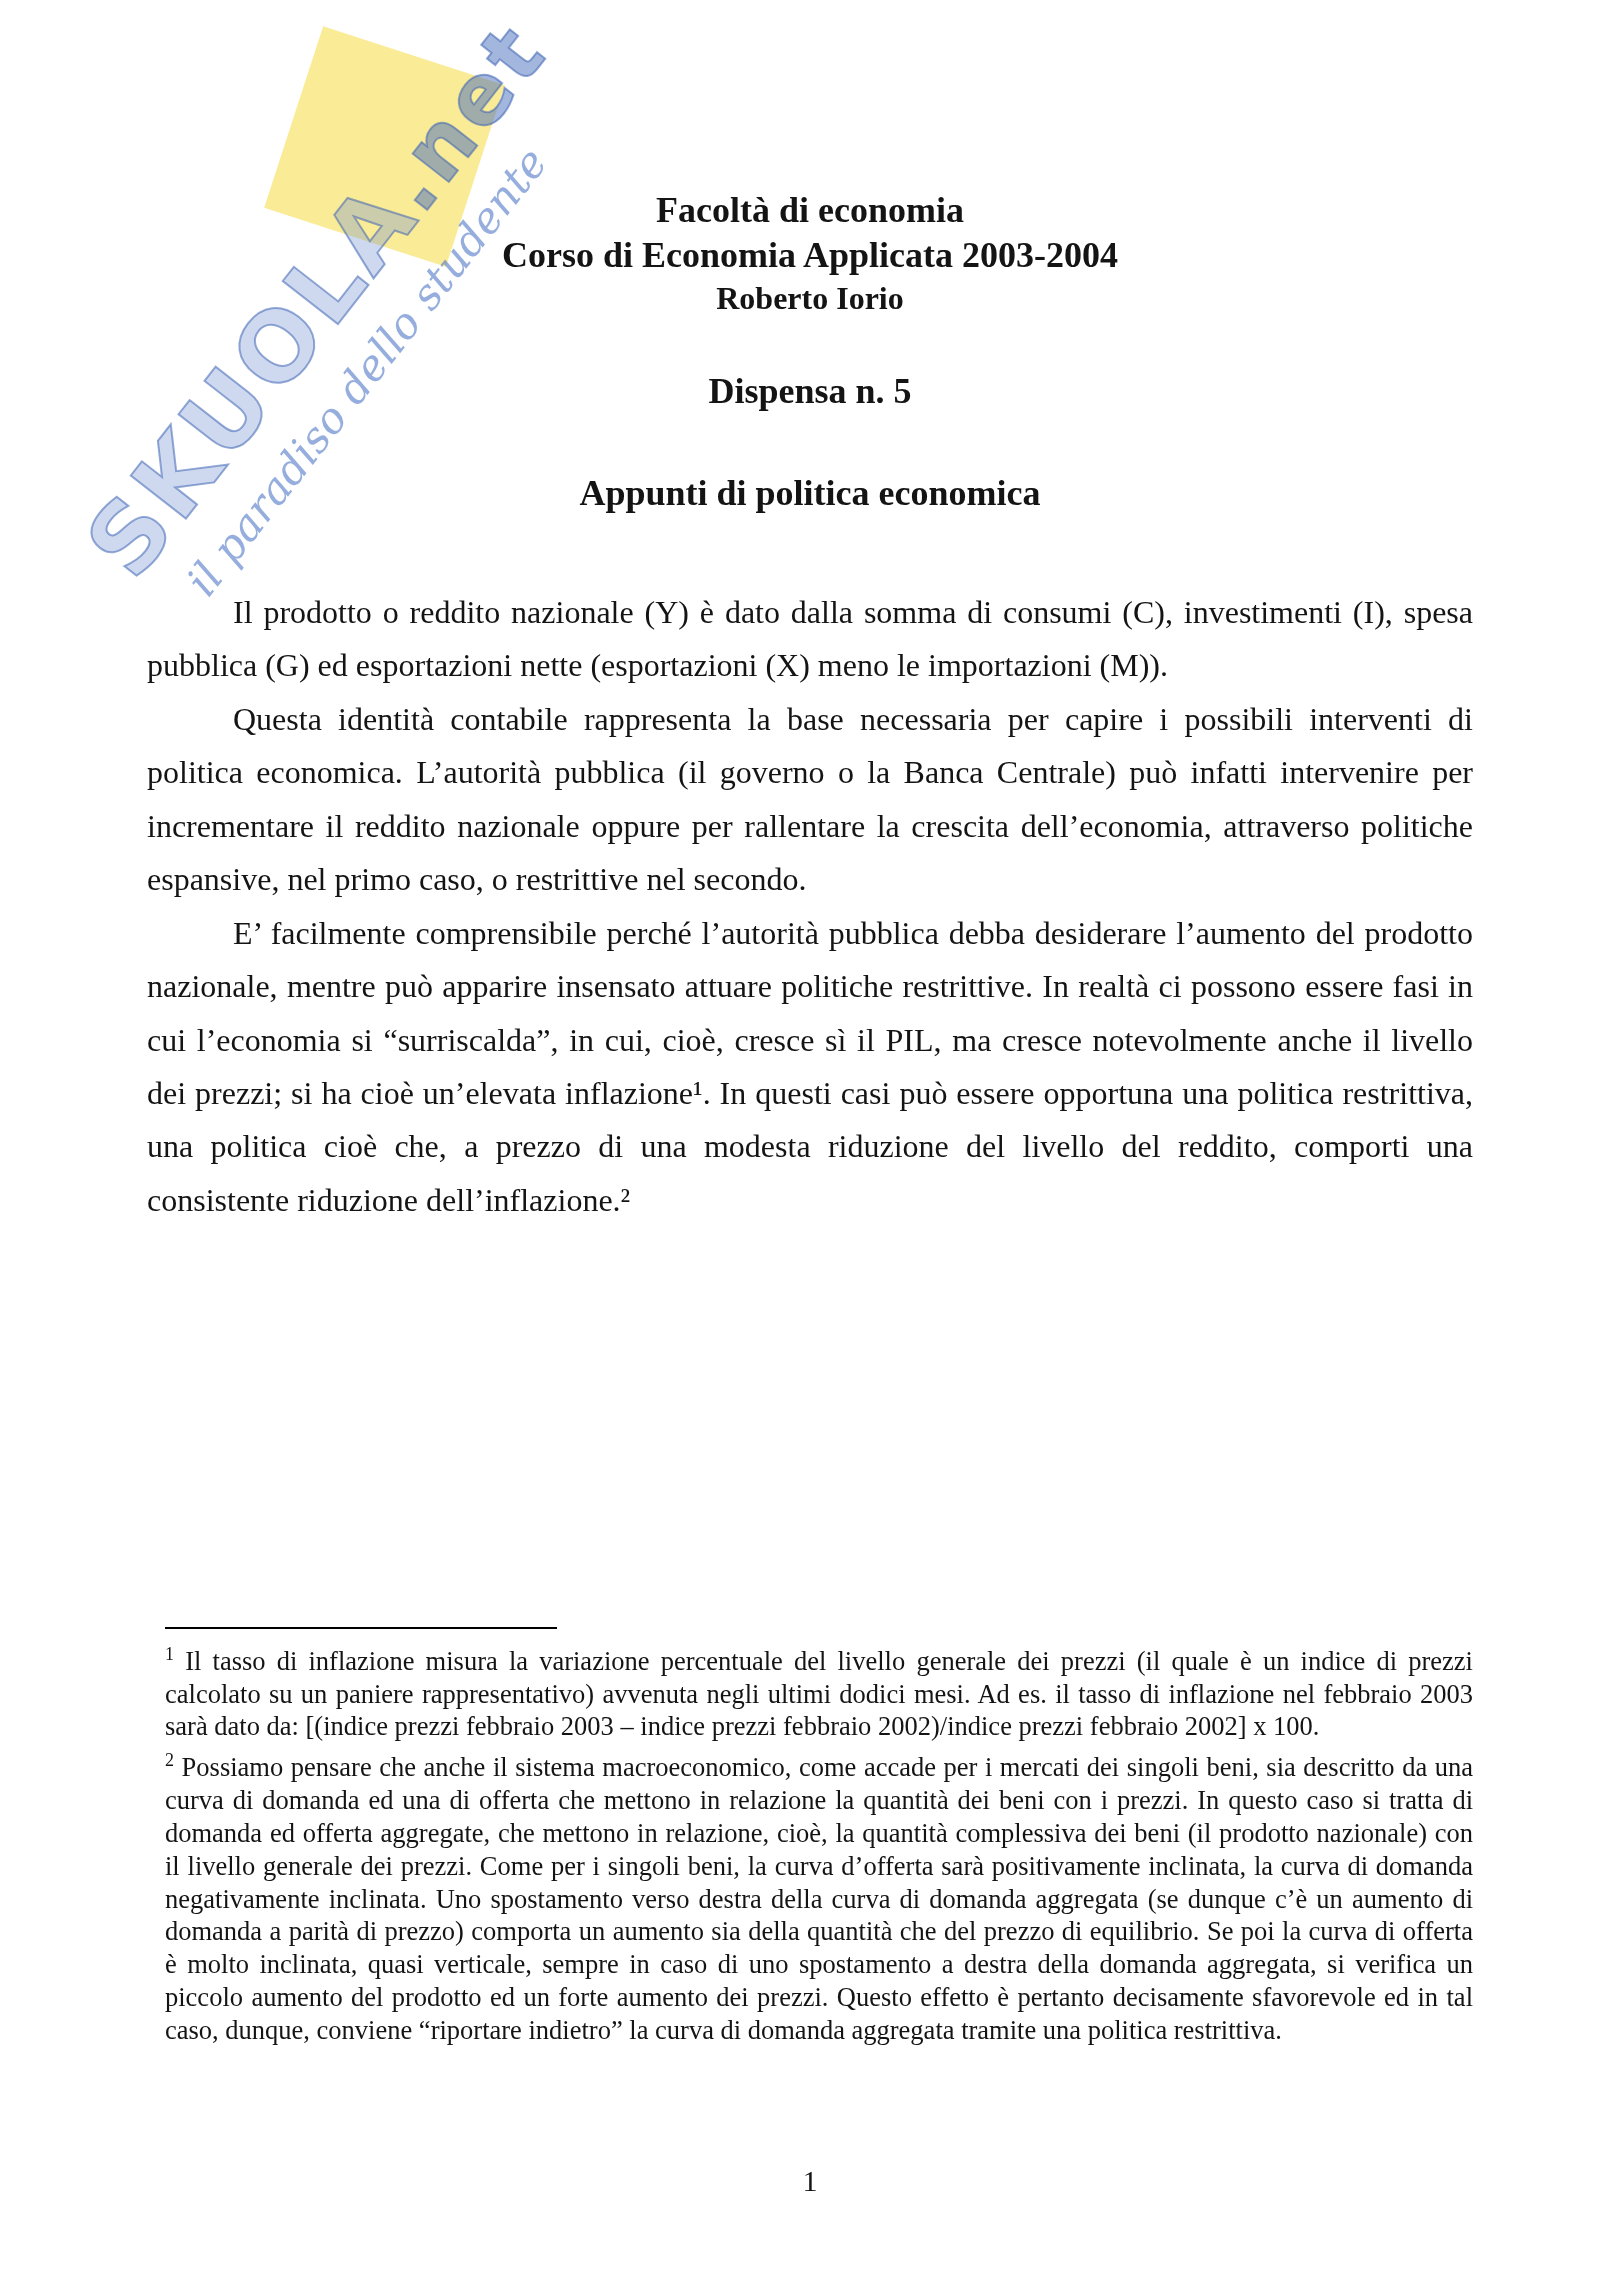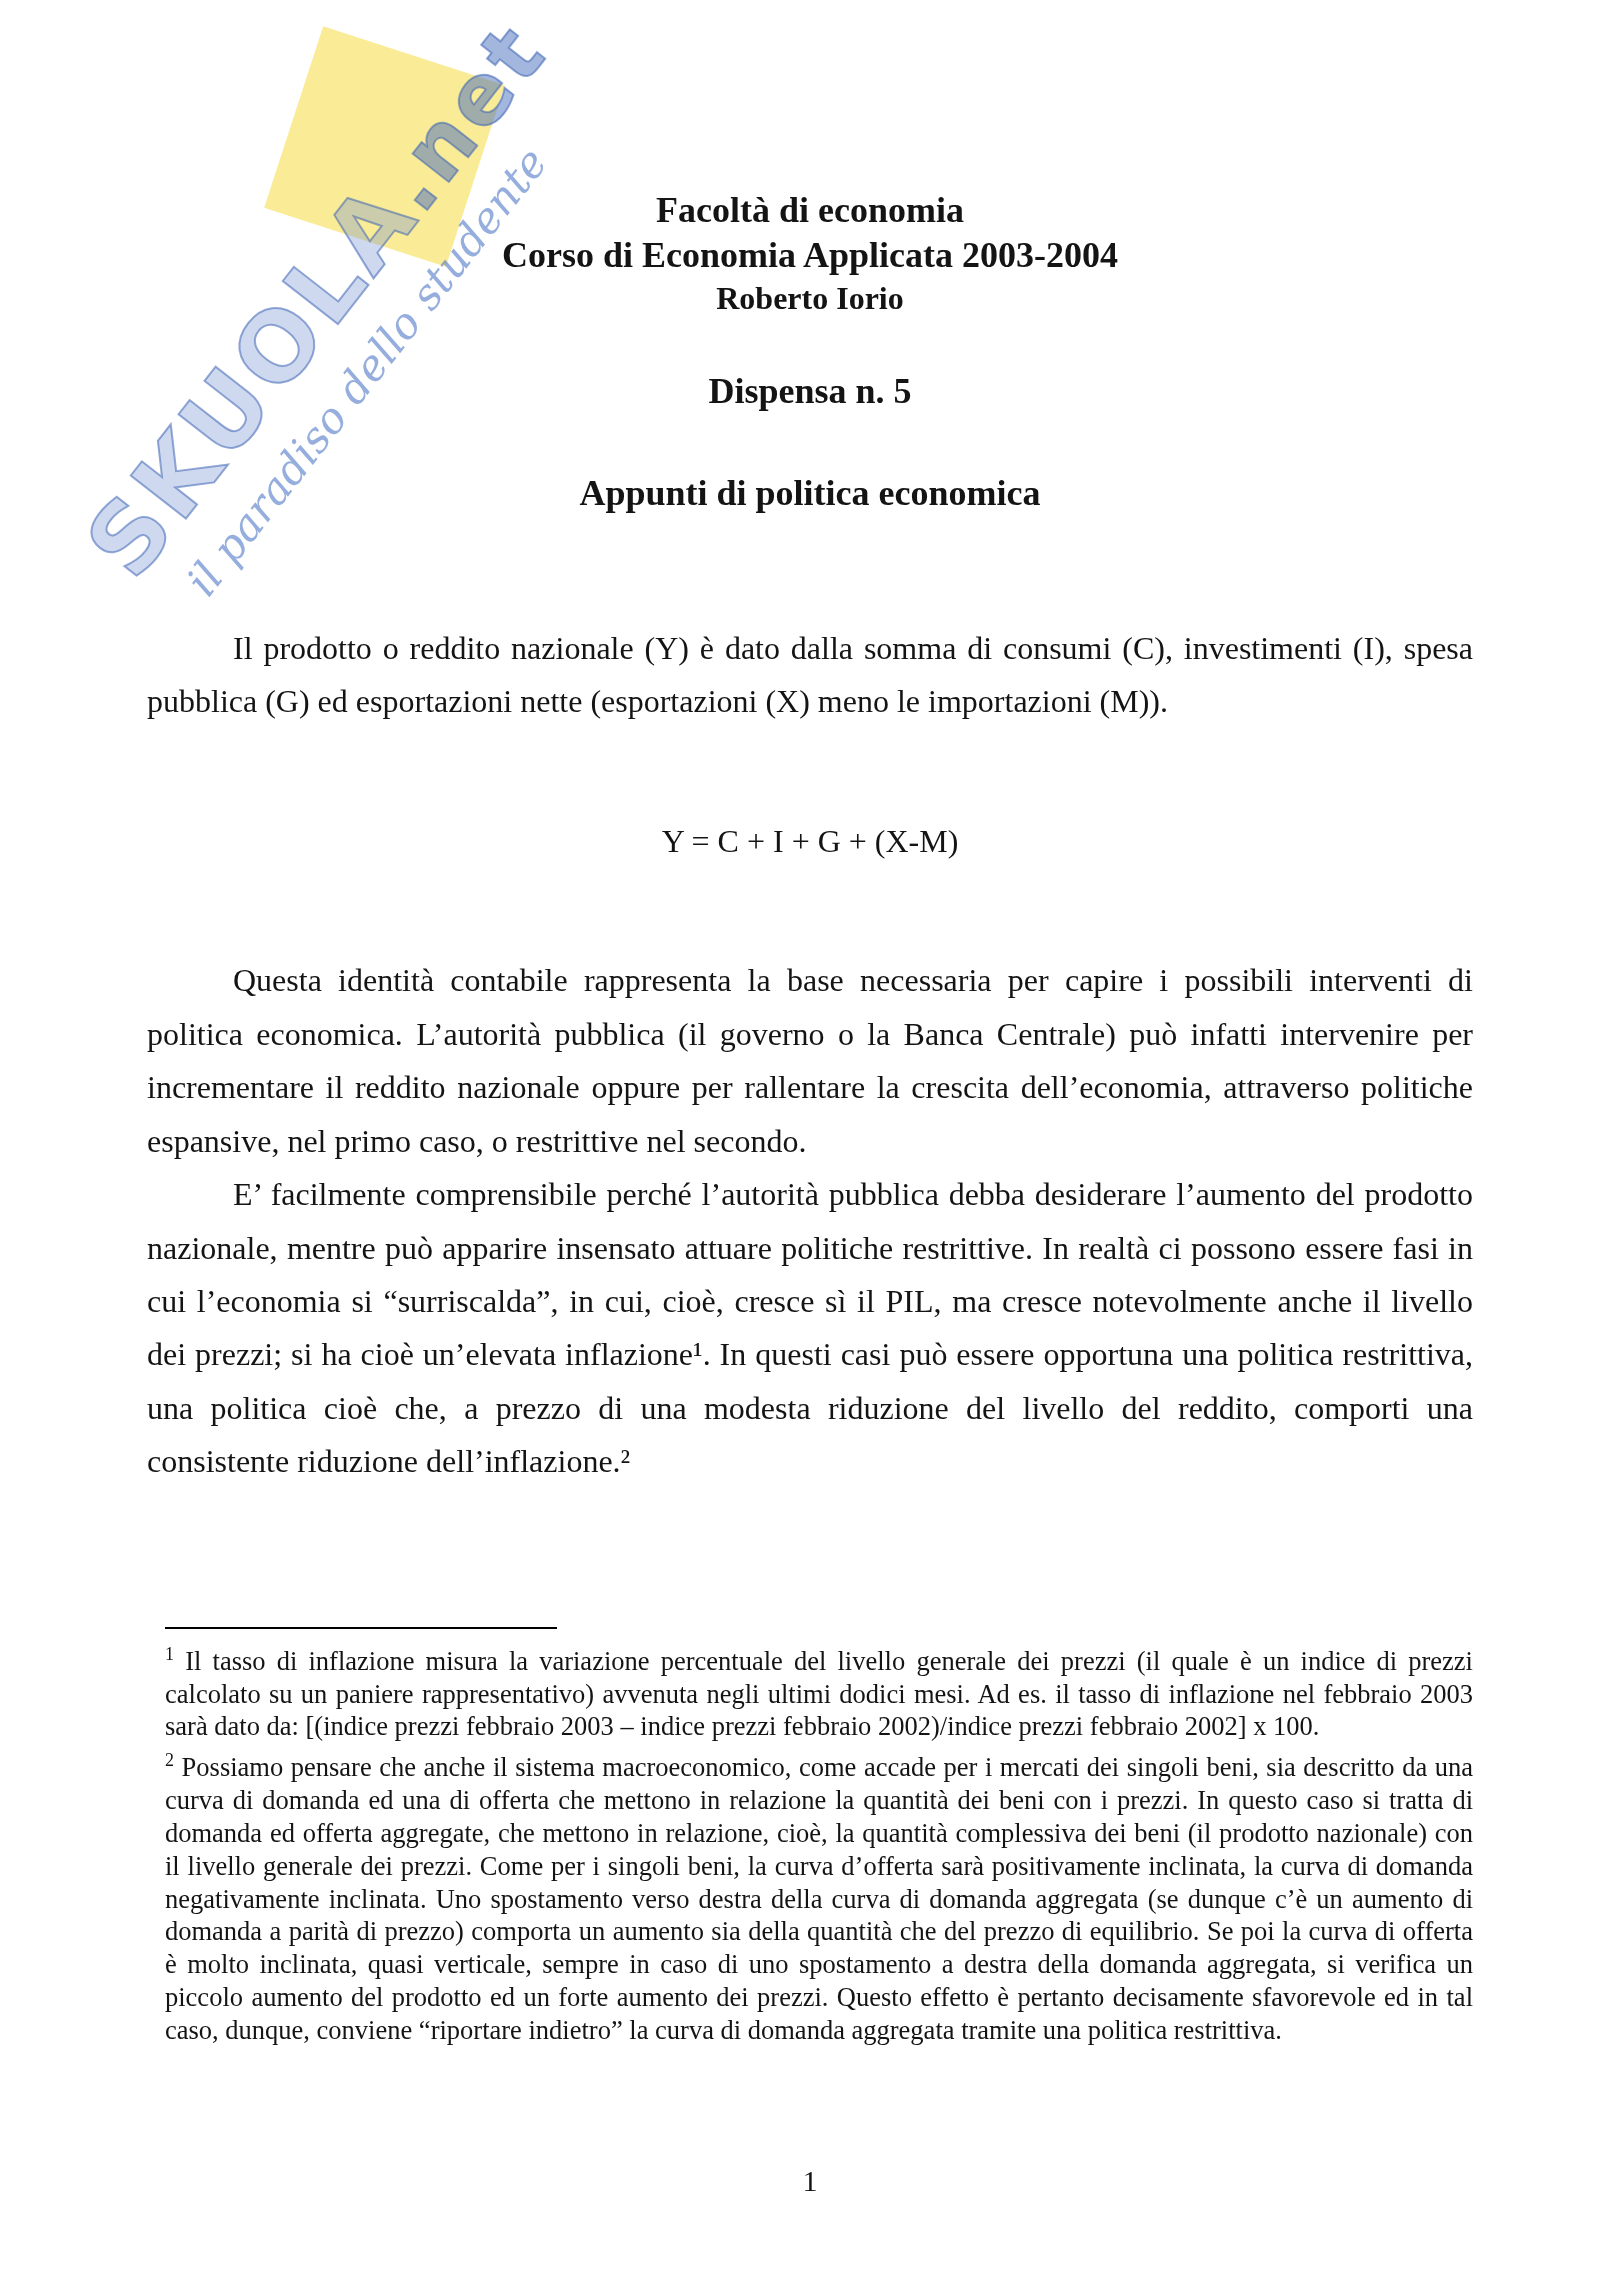--- a/index.html
+++ b/index.html
@@ -66,21 +66,21 @@
     top: 188px;
     z-index: 3;
   }
   .doc-header { text-align: center; font-weight: bold; }
   .h-line   { font-size: 36px; line-height: 1.25; }
   .h-author { font-size: 32px; line-height: 1.25; }
   .h-dispensa { font-size: 36px; line-height: 1.25; margin-top: 51px; }
   .h-title    { font-size: 36px; line-height: 1.25; margin-top: 57px; }
 
   .body-text {
-    margin-top: 106px;
+    margin-top: 70px;
     font-size: 32px;
     line-height: 1.67;
     text-align: justify;
   }
   .para { margin: 0; text-indent: 86px; }
   .equation {
     text-align: center;
     text-indent: 0;
     margin: 86px 0;
     font-size: 32px;
@@ -130,21 +130,20 @@
   <div class="doc-header">
     <div class="h-line">Facoltà di economia</div>
     <div class="h-line">Corso di Economia Applicata 2003-2004</div>
     <div class="h-author">Roberto Iorio</div>
     <div class="h-dispensa">Dispensa n. 5</div>
     <div class="h-title">Appunti di politica economica</div>
   </div>
 
   <div class="body-text">
     <p class="para">Il prodotto o reddito nazionale (Y) è dato dalla somma di consumi (C), investimenti (I), spesa pubblica (G) ed esportazioni nette (esportazioni (X) meno le importazioni (M)).</p>
-    <p class="equation">Y = C + I + G + (X-M)</p>
     <p class="para">Questa identità contabile rappresenta la base necessaria per capire i possibili interventi di politica economica. L’autorità pubblica (il governo o la Banca Centrale) può infatti intervenire per incrementare il reddito nazionale oppure per rallentare la crescita dell’economia, attraverso politiche espansive, nel primo caso, o restrittive nel secondo.</p>
     <p class="para">E’ facilmente comprensibile perché l’autorità pubblica debba desiderare l’aumento del prodotto nazionale, mentre può apparire insensato attuare politiche restrittive. In realtà ci possono essere fasi in cui l’economia si “surriscalda”, in cui, cioè, cresce sì il PIL, ma cresce notevolmente anche il livello dei prezzi; si ha cioè un’elevata inflazione¹. In questi casi può essere opportuna una politica restrittiva, una politica cioè che, a prezzo di una modesta riduzione del livello del reddito, comporti una consistente riduzione dell’inflazione.²</p>
   </div>
 </div>
 
 <div class="footnotes">
   <div class="fn-rule"></div>
   <p class="fn"><sup>1</sup><span> Il tasso di inflazione misura la variazione percentuale del livello generale dei prezzi (il quale è un indice di prezzi calcolato su un paniere rappresentativo) avvenuta negli ultimi dodici mesi. Ad es. il tasso di inflazione nel febbraio 2003 sarà dato da: [(indice prezzi febbraio 2003 – indice prezzi febbraio 2002)/indice prezzi febbraio 2002] x 100.</span></p>
   <p class="fn"><sup>2</sup><span> Possiamo pensare che anche il sistema macroeconomico, come accade per i mercati dei singoli beni, sia descritto da una curva di domanda ed una di offerta che mettono in relazione la quantità dei beni con i prezzi. In questo caso si tratta di domanda ed offerta aggregate, che mettono in relazione, cioè, la quantità complessiva dei beni (il prodotto nazionale) con il livello generale dei prezzi. Come per i singoli beni, la curva d’offerta sarà positivamente inclinata, la curva di domanda negativamente inclinata. Uno spostamento verso destra della curva di domanda aggregata (se dunque c’è un aumento di domanda a parità di prezzo) comporta un aumento sia della quantità che del prezzo di equilibrio. Se poi la curva di offerta è molto inclinata, quasi verticale, sempre in caso di uno spostamento a destra della domanda aggregata, si verifica un piccolo aumento del prodotto ed un forte aumento dei prezzi. Questo effetto è pertanto decisamente sfavorevole ed in tal caso, dunque, conviene “riportare indietro” la curva di domanda aggregata tramite una politica restrittiva.</span></p>
 </div>

